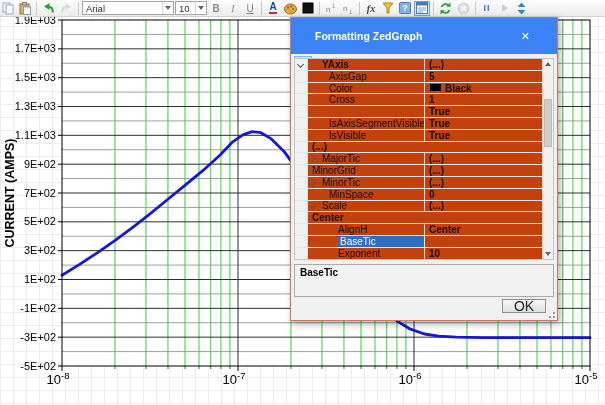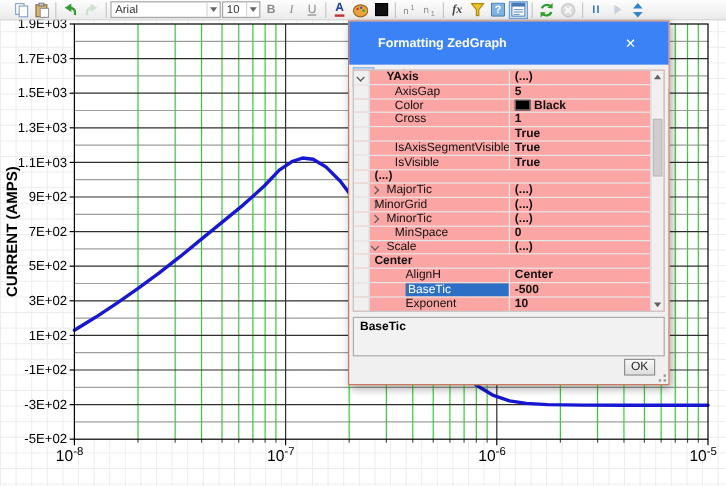--- a/index.html
+++ b/index.html
@@ -12,21 +12,21 @@
       linear-gradient(#ececec 1px, transparent 1px),
       linear-gradient(90deg, #ececec 1px, transparent 1px);
     background-size:13px 13px;
   }
 
   
   .toolbar {
     position:absolute; left:0; top:0; width:605px; height:17px; z-index:5;
     background:linear-gradient(#fdfdfd,#ebebeb);
     border-bottom:1px solid #d2d2d2;
-    display:flex; align-items:center; gap:1px; padding:0 10px;
+    display:flex; align-items:center; gap:1px; padding:0 0;
   }
   .tbtn {
     height:15px; min-width:16px; display:flex; align-items:center; justify-content:center;
     background:transparent; border:1px solid transparent; font-size:10px; color:#707070;
     padding:0 1px; cursor:default;
   }
   .tbtn.active { background:#cfe3f6; border-color:#6ea3d8; }
   .tbtn.dis { opacity:.5; }
   .tsep { width:1px; height:13px; background:#c8c8c8; margin:0 2px; }
   .combo {
@@ -70,21 +70,21 @@
   .pgtb {
     width:18px; height:17px; display:flex; align-items:center; justify-content:center;
     border:1px solid transparent; background:transparent;
   }
   .pgtb.active { background:#d8e6f2; border-color:#7eb4ea; }
   .pgtb.dis { opacity:.55; }
   .pgsep { width:1px; height:14px; background:#c8c8c8; margin:0 2px; }
 
   .pg-grid {
     position:absolute; left:3px; right:3px; top:40px; height:202px;
-    background:#fca5a5; border:1px solid #c8c8c8; overflow:hidden;
+    background:#c2410c; border:1px solid #c8c8c8; overflow:hidden;
   }
   .pg-rows { position:absolute; left:0; top:0; right:11px; bottom:0; }
   .pgrow { display:flex; height:11.8px; border-bottom:1px solid #e6e6e6; align-items:stretch; }
   .pgmargin { width:13px; background:#f0f0f0; border-right:1px solid #dcdcdc; position:relative; flex:none; }
   .pgname {
     width:117px; flex:none; border-right:1px solid #e6e6e6; position:relative;
     display:flex; align-items:center; font-size:10px; color:#111; overflow:hidden;
   }
   .pgval {
     flex:1; display:flex; align-items:center; padding-left:4px; font-weight:bold;
@@ -109,23 +109,23 @@
   .sb-up { top:0; } .sb-up i { border-bottom:4px solid #606060; }
   .sb-down { bottom:0; } .sb-down i { border-top:4px solid #606060; }
   .sb-thumb { position:absolute; left:1px; width:8px; top:40px; height:48px; background:#cdcdcd; border:1px solid #bdbdbd; }
 
   .pg-desc {
     position:absolute; left:3px; right:3px; top:246px; height:33px;
     background:#f2f2f2; border:1px solid #ababab; padding:2px 5px;
   }
   .pg-desc b { font-size:10px; color:#000; }
   .ok-btn {
-    position:absolute; right:11px; bottom:7px; width:26px; height:14px;
+    position:absolute; right:11px; bottom:7px; width:44px; height:14px;
     background:linear-gradient(#f8f8f8,#dedede); border:1px solid #8e8e8e;
-    font-size:10px; font-family:"Liberation Sans",sans-serif; color:#222;
+    font-size:14px; font-family:"Liberation Sans",sans-serif; color:#222;
     display:flex; align-items:center; justify-content:center; line-height:12px;
   }
   .grip { position:absolute; right:2px; bottom:2px; width:7px; height:7px; }
   .grip i { position:absolute; width:2px; height:2px; background:#9a9a9a; }
   .grip i:nth-child(1){ right:0; bottom:0; }
   .grip i:nth-child(2){ right:4px; bottom:0; }
   .grip i:nth-child(3){ right:0; bottom:4px; }
 </style>
 </head>
 <body>
@@ -582,23 +582,20 @@
           </div>
           <div class="pgval">
             <span>Center</span>
           </div>
         </div>
         <div class="pgrow">
           <div class="pgmargin"></div>
           <div class="pgname">
             <span class="pglbl sel" style="margin-left: 30px;">BaseTic</span>
           </div>
-          <div class="pgval">
-            <span>-500</span>
-          </div>
         </div>
         <div class="pgrow">
           <div class="pgmargin"></div>
           <div class="pgname">
             <span class="pglbl" style="margin-left: 30px;">Exponent</span>
           </div>
           <div class="pgval">
             <span>10</span>
           </div>
         </div>

